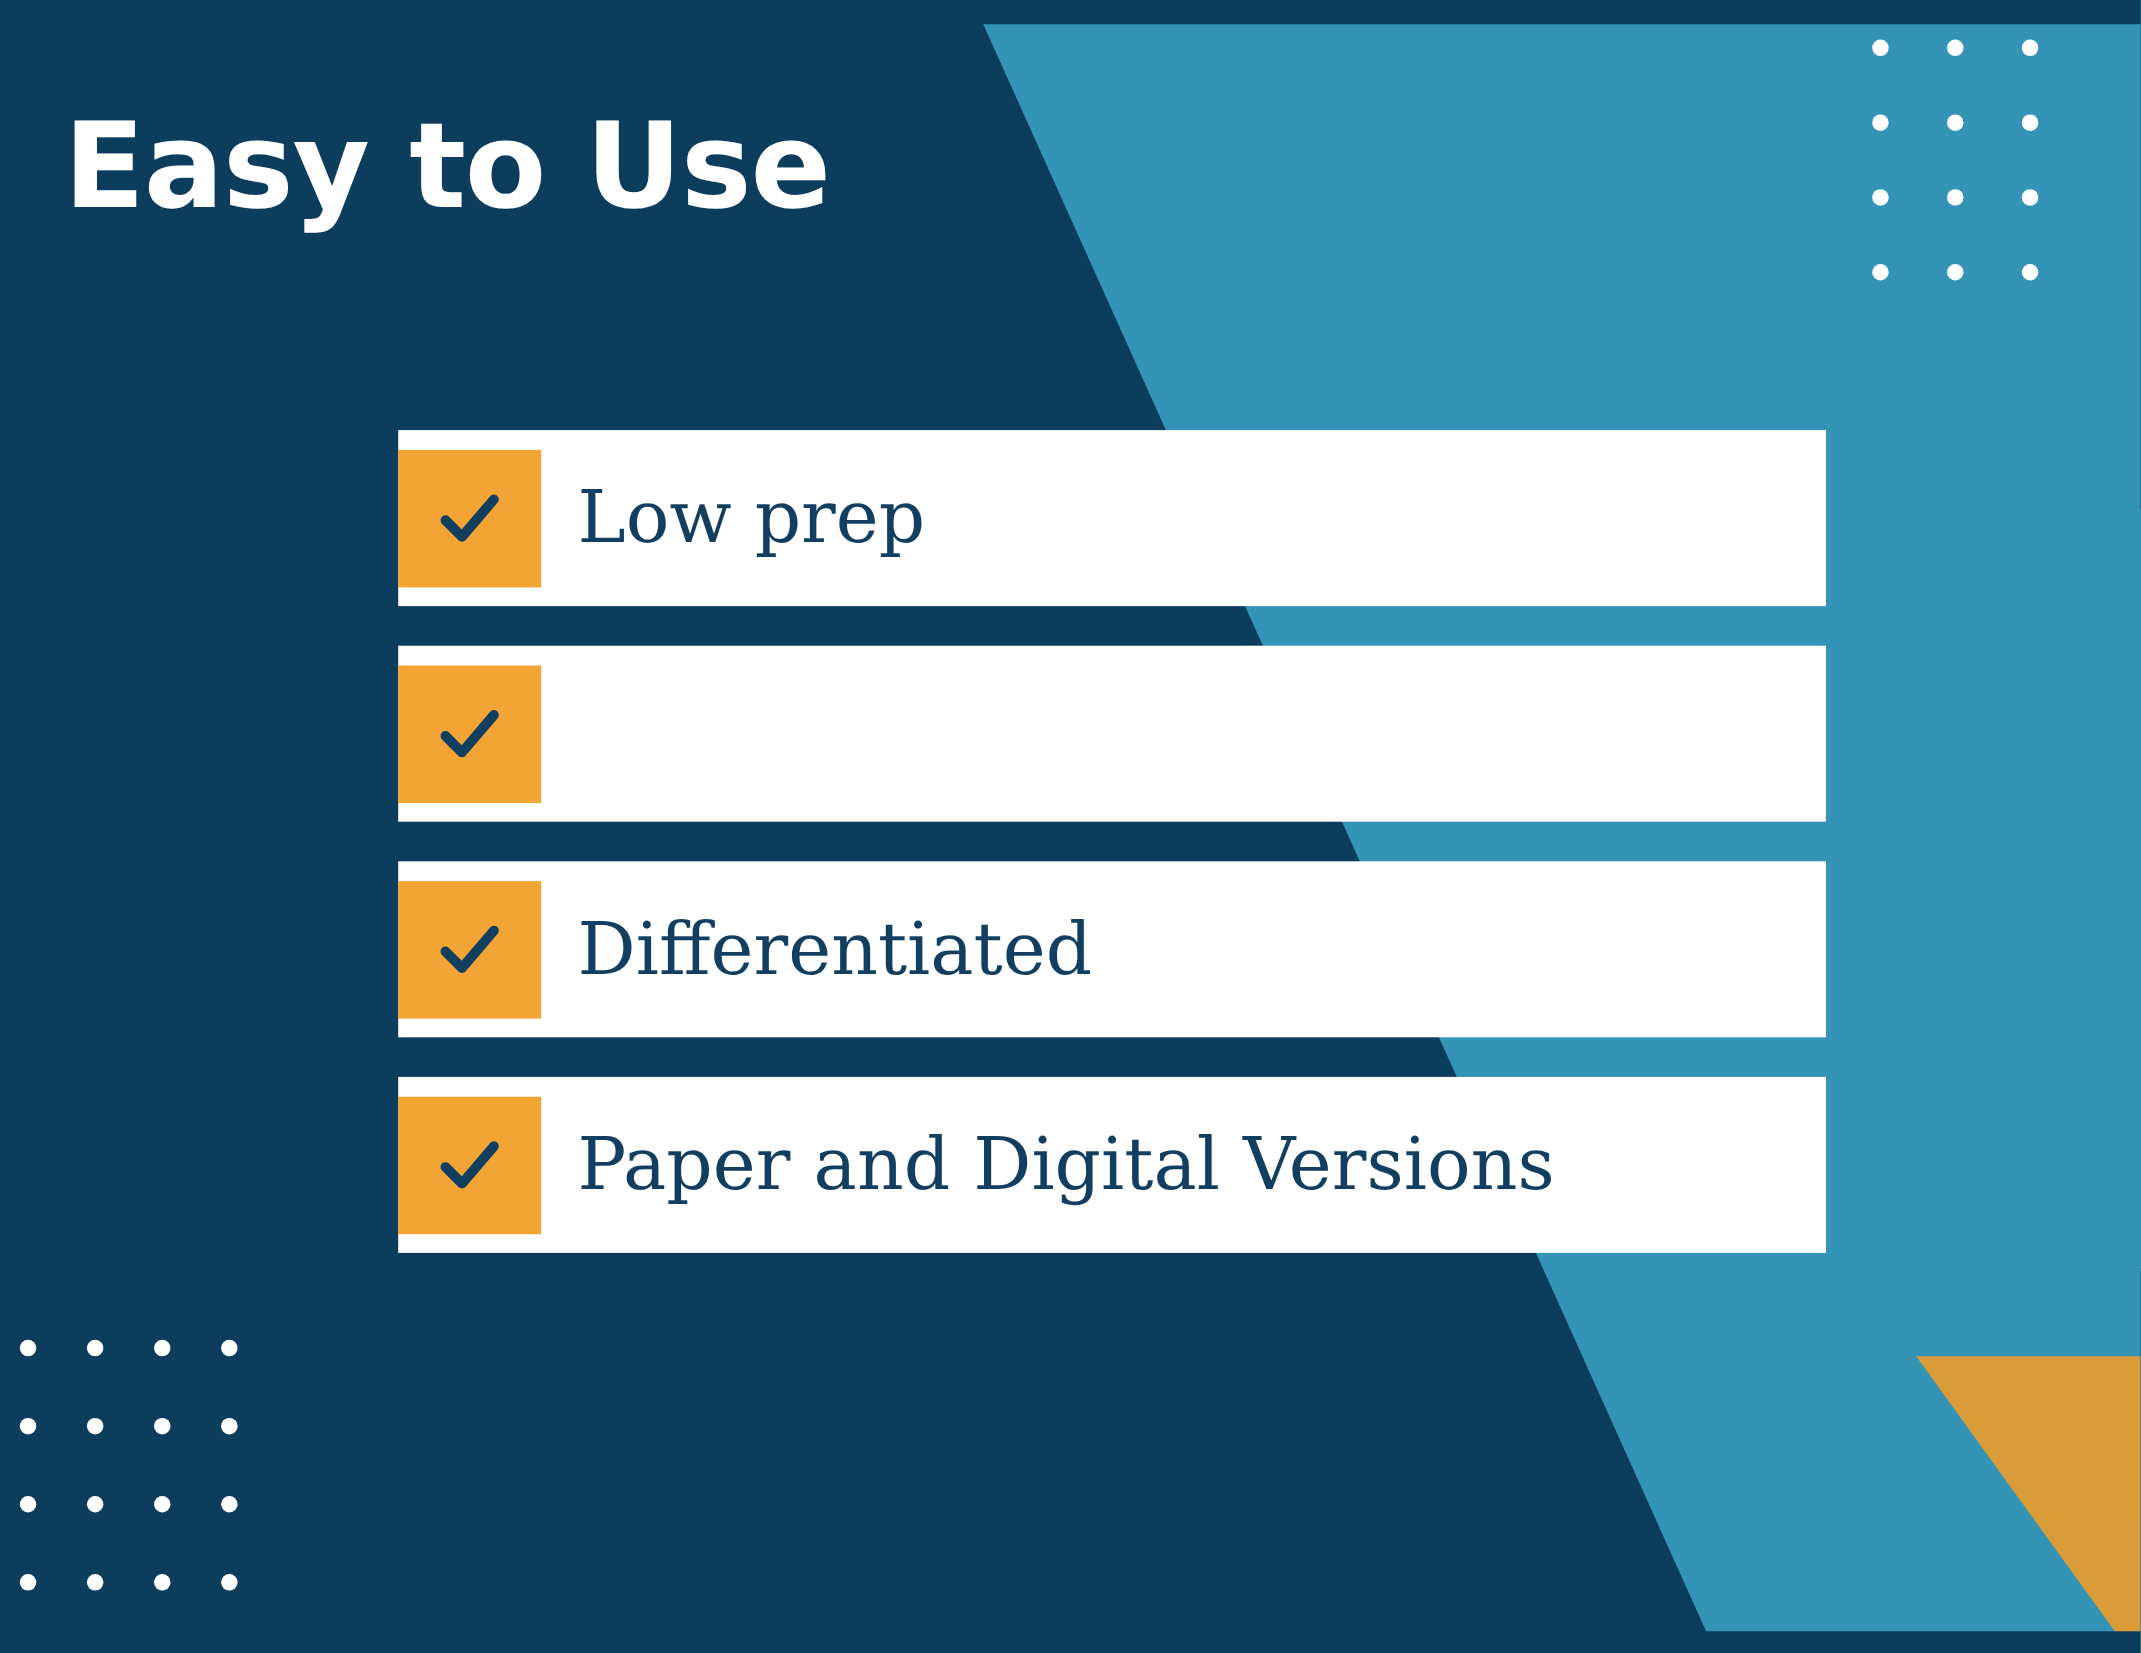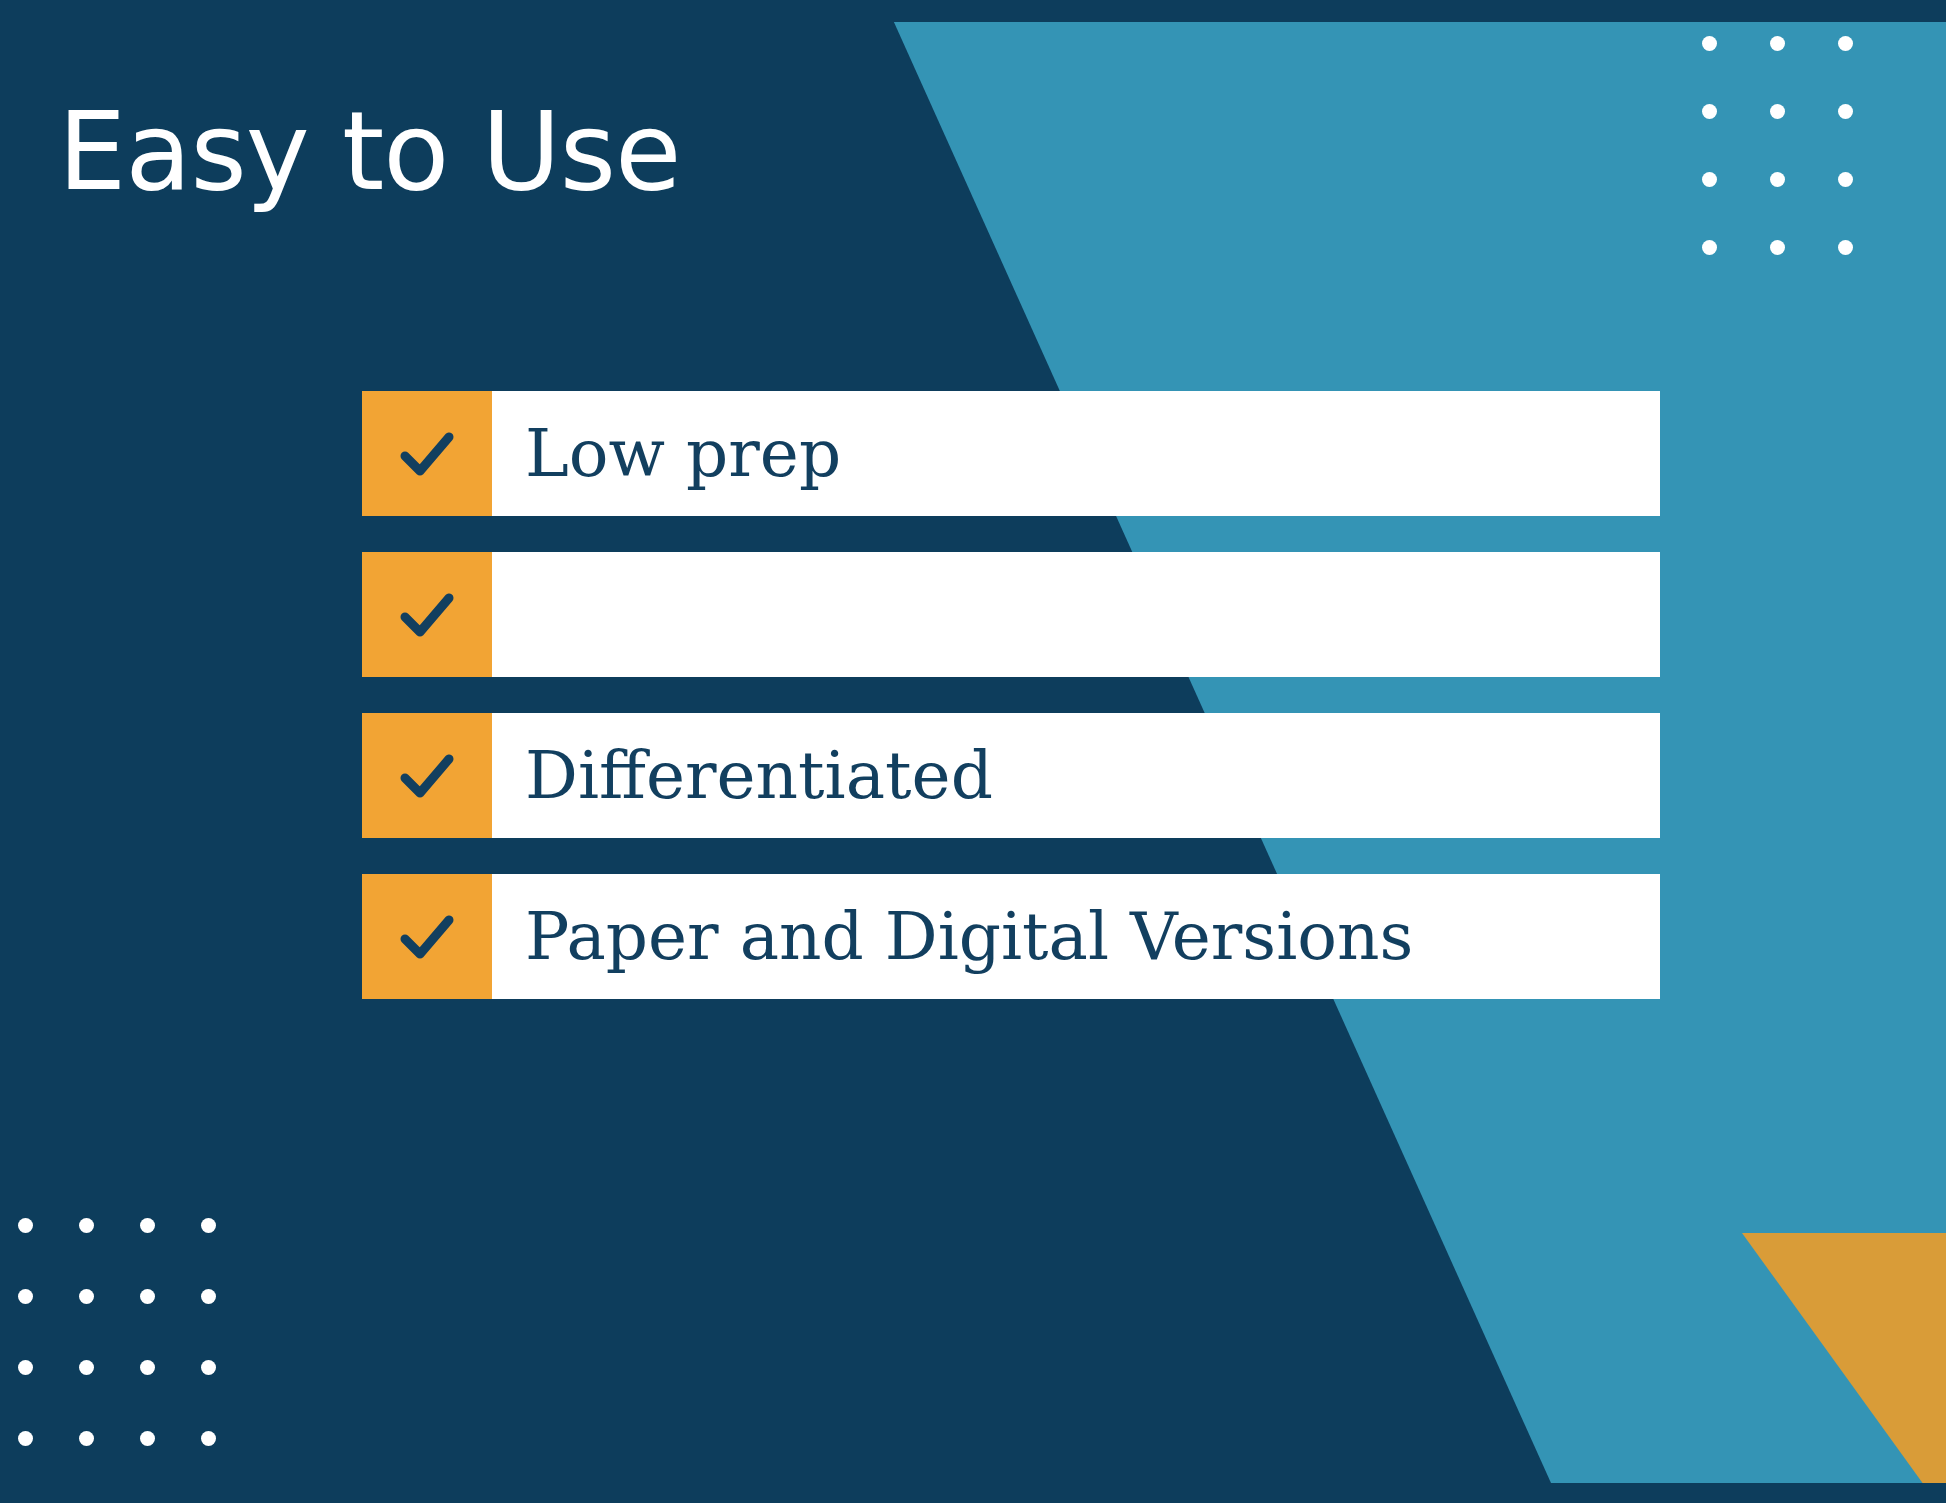--- a/index.html
+++ b/index.html
@@ -23,29 +23,29 @@
   .dotgrid{position:absolute;z-index:5;display:grid;}
   .dot{width:15px;height:15px;border-radius:50%;background:#ffffff;}
   #dots-topright{left:1702px;top:36px;grid-template-columns:repeat(3,15px);grid-template-rows:repeat(4,15px);column-gap:53px;row-gap:53px;}
   #dots-bottomleft{left:18px;top:1218px;grid-template-columns:repeat(4,15px);grid-template-rows:repeat(4,15px);column-gap:46px;row-gap:56px;}
 
   
   #page-title{
     position:absolute;left:58px;top:95px;z-index:8;
     color:#ffffff;
     font-family:"DejaVu Sans", sans-serif;
-    font-size:108px;font-weight:400;letter-spacing:-1px;
+    font-size:108px;font-weight:700;letter-spacing:-1px;
     line-height:1.05;
     white-space:nowrap;
   }
 
   
   #checklist{position:absolute;left:362px;top:391px;z-index:9;}
   .check-row{
-    position:relative;width:1298px;height:125px;margin-bottom:36px;
+    position:relative;width:1298px;height:160px;margin-bottom:36px;
     background:#ffffff;display:flex;align-items:center;
   }
   .check-box{
     width:130px;height:125px;background:#f2a434;flex:0 0 130px;
     display:flex;align-items:center;justify-content:center;
   }
   .check-box svg{display:block;}
   .check-label{
     flex:1 1 auto;padding-left:33px;
     color:#123f5f;

